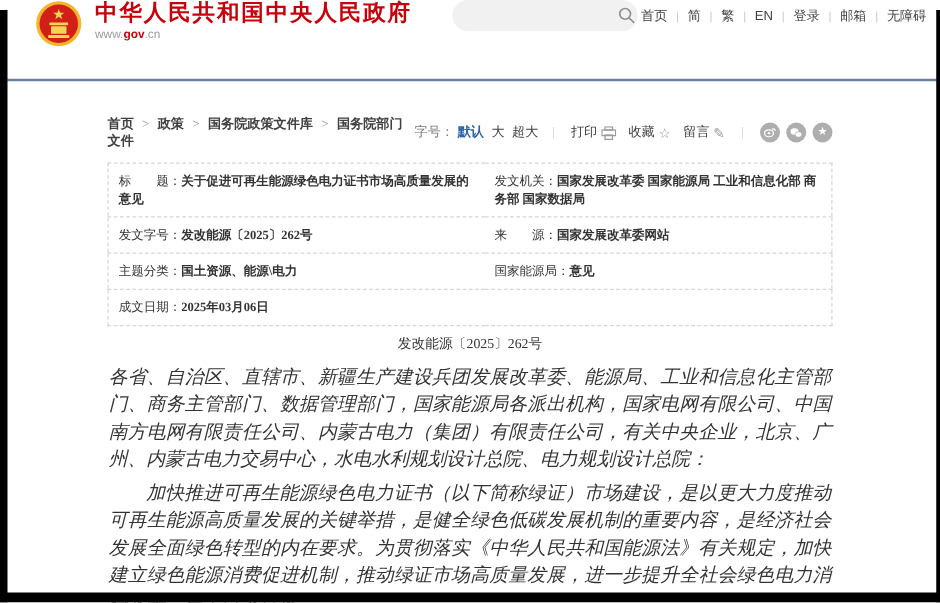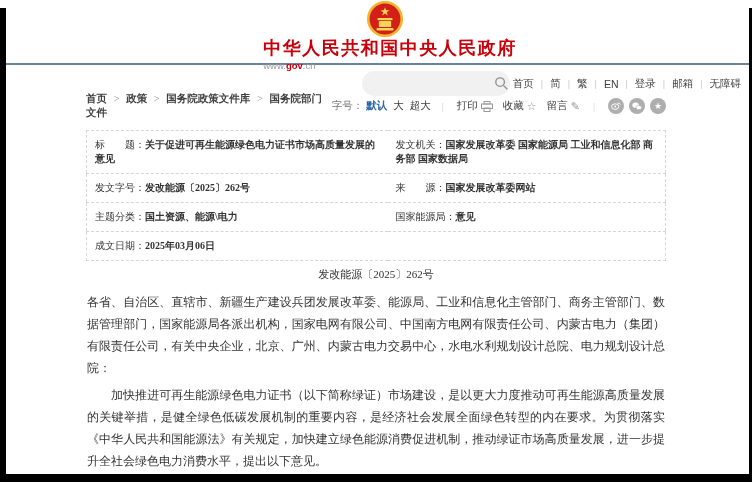--- a/index.html
+++ b/index.html
@@ -5,21 +5,21 @@
   html,body{margin:0;padding:0;width:752px;height:482px;overflow:hidden;background:#fff;
     font-family:"Liberation Serif","DejaVu Serif",serif;color:#333;}
   .page{position:relative;width:752px;height:482px;background:#fff;}
 
   
   .edge-left{position:absolute;left:0;top:8px;bottom:0;width:6px;background:#000;z-index:9;}
   .edge-right{position:absolute;right:0;top:8px;bottom:0;width:3px;background:#000;z-index:9;}
   .edge-bottom{position:absolute;left:0;right:0;bottom:0;height:8px;background:#000;z-index:9;}
 
   
-  .header{height:63px;display:flex;align-items:center;padding:0 10px 0 28px;background:#fff;flex-direction:column;}
+  .header{height:63px;display:flex;align-items:flex-start;padding:0 10px 0 28px;background:#fff;}
   .emblem{width:38px;height:38px;flex:0 0 auto;}
   .brand{margin-left:10px;}
   .site-title{font-family:"Liberation Sans","DejaVu Sans",sans-serif;font-weight:bold;
     font-size:18px;color:#c7000b;letter-spacing:1.5px;line-height:20px;}
   .site-url{font-family:"Liberation Sans","DejaVu Sans",sans-serif;font-size:9.5px;color:#9a9a9a;margin-top:2px;}
   .site-url .gov{color:#c7000b;font-weight:bold;}
   .hdr-right{margin-left:auto;display:flex;align-items:center;}
   .search-box{width:148px;height:25px;border-radius:13px;background:#f1f1f1;margin-right:-16px;}
   .search-icon{width:15px;height:15px;position:relative;z-index:2;}
   .top-nav{display:flex;align-items:center;font-family:"Liberation Sans","DejaVu Sans",sans-serif;
@@ -53,21 +53,21 @@
   .meta td{padding:7px 8px;border-bottom:1px dashed #d6d6d6;vertical-align:top;}
   .meta tr:last-child td{border-bottom:none;}
   .meta .c1{width:52%;}
   .meta .lab{color:#333;text-align:center;}
   .meta .v{font-weight:bold;color:#333;}
 
   
   .doc{width:578px;margin:0 auto;}
   .doc-title{margin:15px 0 0;text-align:center;font-size:14px;font-weight:bold;color:#1a1a1a;line-height:20px;}
   .doc-no{text-align:center;font-size:11px;margin-top:6px;color:#333;}
-  .doc p{font-size:12px;line-height:22px;text-align:justify;margin:0 0 5px;color:#333;}
+  .doc p{font-size:15px;line-height:22px;text-align:justify;margin:0 0 5px;color:#333;font-style:italic;}
   .doc p.indent{text-indent:2em;}
   .doc .sec-head{font-size:11.5px;font-weight:bold;text-indent:2em;margin:6px 0 7px;color:#1a1a1a;}
   .doc .body-start{margin-top:9px;}
 </style>
 </head>
 <body>
 
 <div class="page">
 
   <div class="header">

